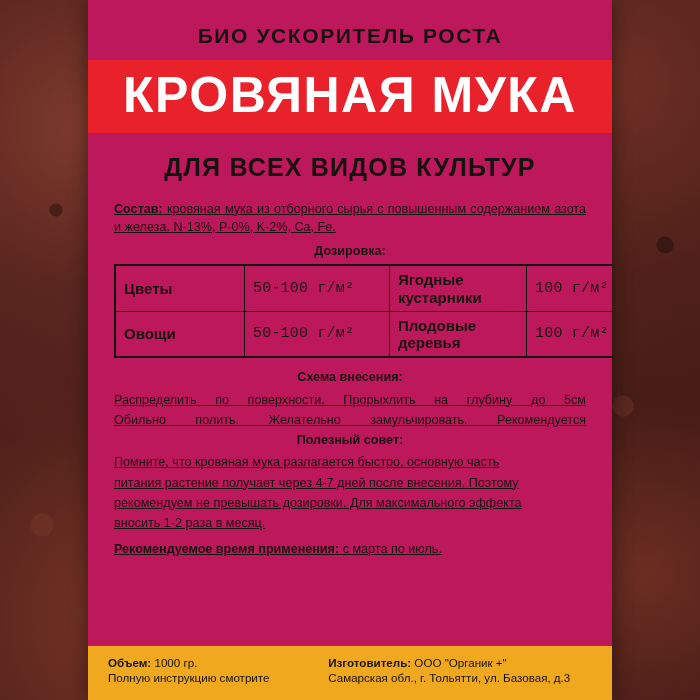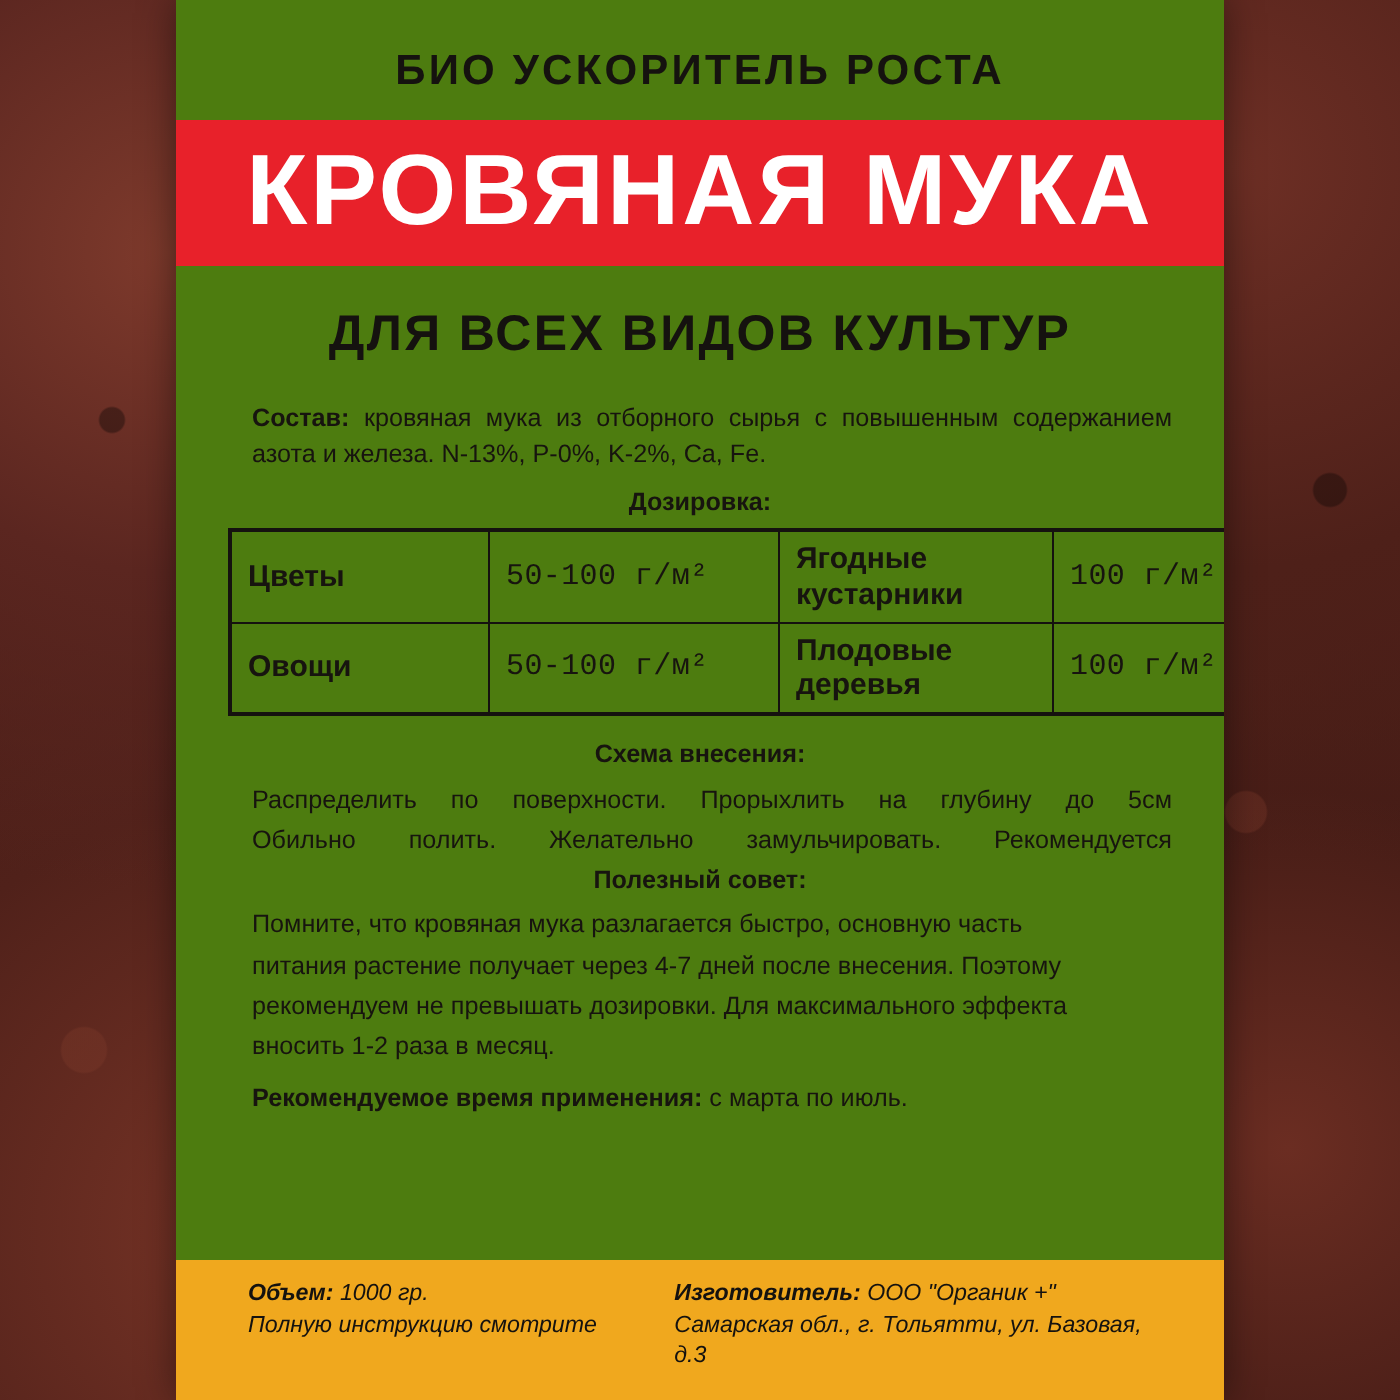--- a/index.html
+++ b/index.html
@@ -36,21 +36,21 @@
       radial-gradient(circle at 35% 96%, rgba(120,55,40,0.35) 0 8px, rgba(0,0,0,0) 9px),
       radial-gradient(circle at 48% 4%, rgba(0,0,0,0.3) 0 7px, rgba(0,0,0,0) 8px),
       radial-gradient(circle at 66% 8%, rgba(120,55,40,0.35) 0 9px, rgba(0,0,0,0) 10px);
   }
   .label {
     position: absolute;
     left: 88px;
     top: 0;
     width: 524px;
     height: 700px;
-    background: #4d7c0f;
+    background: #be185d;
     box-shadow: 0 0 18px rgba(0,0,0,0.45);
     overflow: hidden;
     display: flex;
     flex-direction: column;
   }
   .header {
     padding-top: 24px;
     text-align: center;
   }
   .kicker {
@@ -82,21 +82,22 @@
   }
   .body {
     padding: 18px 26px 0 26px;
     flex: 1;
     font-size: 12.6px;
     line-height: 1.45;
     color: #17140f;
     text-align: justify;
   }
   .para {
-    margin: 0 0 2px 12px;
+    margin: 0 0 2px 0;
+    text-decoration: underline;
   }
   .para b {
     font-weight: bold;
   }
   .section-head {
     font-weight: bold;
     margin-top: 6px;
     margin-bottom: 4px;
     text-align: center;
   }
@@ -139,26 +140,25 @@
   .tip {
     margin-top: 2px;
   }
   .timing {
     margin-top: 8px;
   }
   .footer {
     margin-top: auto;
     background: #f0a81e;
     display: flex;
-    padding: 9px 26px 14px 36px;
+    padding: 9px 26px 14px 20px;
     gap: 14px;
     color: #15120f;
     font-size: 11.6px;
     line-height: 1.35;
-    font-style: italic;
   }
   .footer .col {
     flex: 1;
   }
   .footer .col b {
     font-weight: bold;
   }
   .footer .col.right {
     flex: 1.25;
   }

